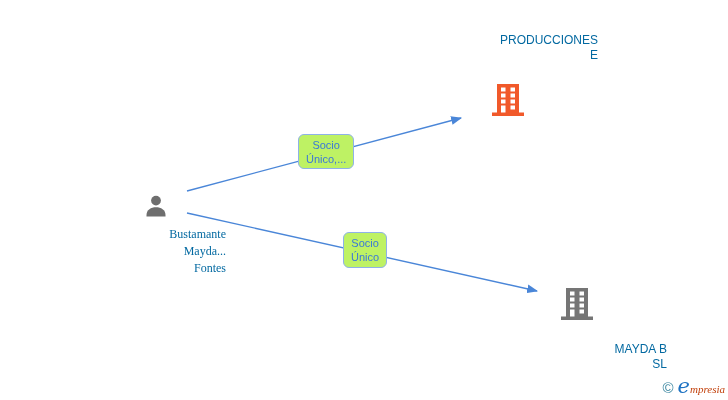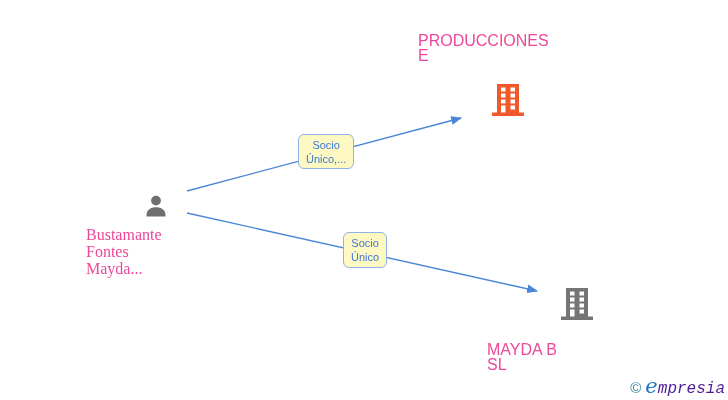--- a/index.html
+++ b/index.html
@@ -12,30 +12,30 @@
     overflow: hidden;
   }
   #edges-svg {
     position: absolute;
     left: 0; top: 0;
     width: 728px; height: 400px;
   }
   .node { position: absolute; }
   .node-label {
     position: absolute;
-    text-align: left;
-    color: #ec4899;
-    font-size: 16px;
+    text-align: right;
+    color: #0369a1;
+    font-size: 12px;
     line-height: 15px;
   }
   .node-label div { white-space: nowrap; }
   #person-label { line-height: 17px; }
   .edge-label {
     position: absolute;
-    background: #fef9c3;
+    background: #bef264;
     border: 1.5px solid #8fb2e8;
     border-radius: 6px;
     padding: 2px 7px;
     display: flex;
     flex-direction: column;
     align-items: center;
     justify-content: center;
     color: #3b78d8;
     font-size: 11px;
     line-height: 14px;
@@ -59,24 +59,24 @@
     margin-right: 4px;
     font-family: "Liberation Sans", sans-serif;
   }
   #wm-e {
     color: #1d72c2;
     font-size: 21px;
     font-style: italic;
     font-family: "DejaVu Serif", serif;
   }
   #wm-rest {
-    color: #4c1d95;
-    font-size: 16px;
+    color: #c2410c;
+    font-size: 11px;
     font-style: italic;
-    font-family: Liberation Mono, monospace;
+    font-family: Liberation Serif, serif;
   }
 </style>
 </head>
 <body>
 
 <div id="canvas">
 
   <svg id="edges-svg" viewBox="0 0 728 400">
     <defs>
       <marker id="arrow" viewBox="0 0 10 8" refX="9" refY="4" markerWidth="11" markerHeight="9" orient="auto" markerUnits="userSpaceOnUse">
@@ -90,22 +90,22 @@
   <div class="node" style="left:143px; top:193px; width:26px; height:27px;">
     <svg width="26" height="27" viewBox="0 0 26 27">
       <g fill="#6e6e6e">
         <circle cx="13" cy="7.6" r="4.9"></circle>
         <path d="M3.5,23.5 v-1.6 c0,-5.2 4.6,-7.7 9.5,-7.7 s9.5,2.5 9.5,7.7 v1.6 z"></path>
       </g>
     </svg>
   </div>
   <div id="person-label" class="node-label" style="left:86px; top:226px; width:140px;font-family:Liberation Serif, serif;">
     <div>Bustamante</div>
+    <div>Mayda...</div>
     <div>Fontes</div>
-    <div>Mayda...</div>
   </div>
 
   <div class="node-label" style="left:418px; top:33px; width:180px;">
     <div>PRODUCCIONES</div>
     <div>E</div>
   </div>
   <div class="node" style="left:490px; top:82px; width:36px; height:36px;">
     <svg width="36" height="36" viewBox="0 0 36 36">
       <g fill="#f1592a">
         <rect x="2" y="30.5" width="32" height="3.5"></rect>

